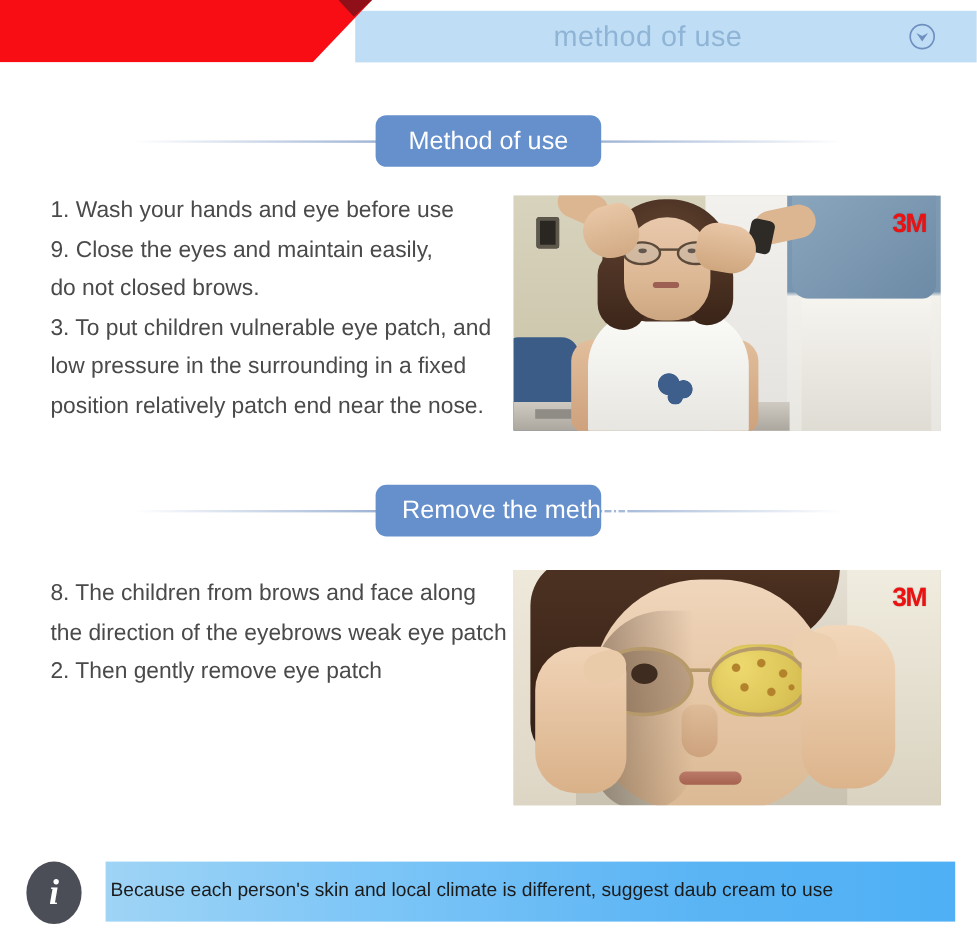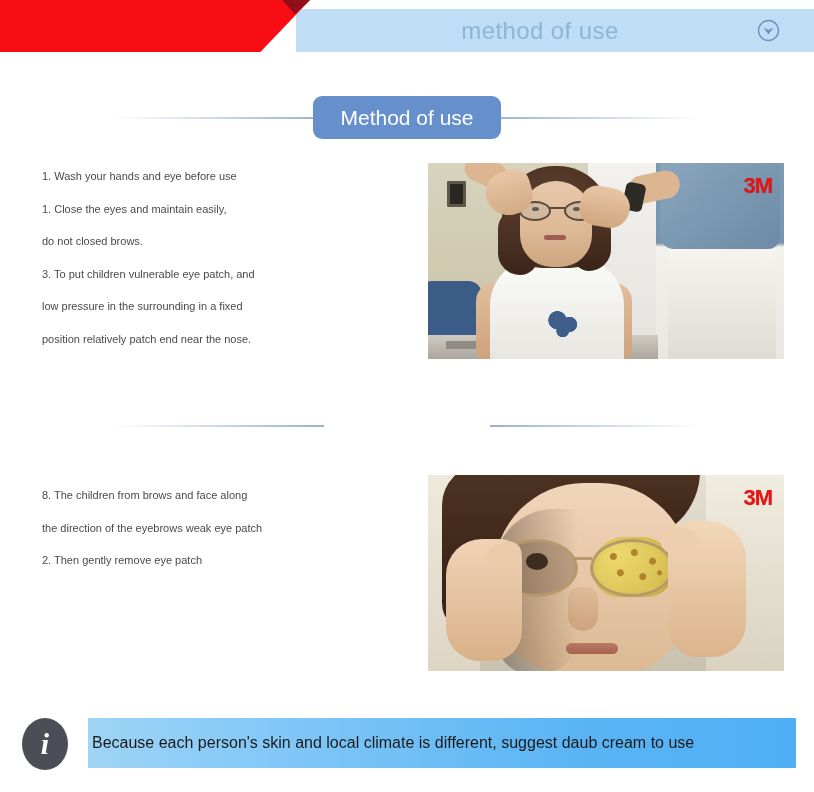--- a/index.html
+++ b/index.html
@@ -100,21 +100,21 @@
     text-align: center;
     white-space: nowrap;
     padding: 0 22px;
     box-sizing: border-box;
   }
 
   
   .textblock {
     position: absolute;
     color: #4a4a4a;
-    font-size: 11px;
+    font-size: 19px;
     line-height: 32.5px;
   }
   .textblock .ln { display: block; white-space: nowrap; }
 
   
   .photo {
     position: absolute;
     overflow: hidden;
     background: #cfcabb;
   }
@@ -402,21 +402,21 @@
 </div>
 
 <div class="section-head" style="top:96px;">
   <div class="rule rule-left"></div>
   <div class="rule rule-right"></div>
   <div class="badge" style="left:313px; width:188px;">Method of use</div>
 </div>
 
 <div class="textblock" style="left:42px; top:160px; width:385px;">
   <span class="ln">1. Wash your hands and eye before use</span>
-  <span class="ln">1. Close the eyes and maintain easily,</span>
+  <span class="ln">9. Close the eyes and maintain easily,</span>
   <span class="ln">do not closed brows.</span>
   <span class="ln">3. To put children vulnerable eye patch, and</span>
   <span class="ln">low pressure in the surrounding in a fixed</span>
   <span class="ln">position relatively patch end near the nose.</span>
 </div>
 
 <div class="photo" style="left:428px; top:163px; width:356px; height:196px;">
   <div class="p1-bg"></div>
   <div class="p1-wall-left"></div>
   <div class="p1-outlet"></div>
@@ -447,20 +447,21 @@
   <div class="p1-handL"></div>
   <div class="p1-armU2"></div>
   <div class="p1-watch"></div>
   <div class="p1-handR"></div>
   <div class="wm">3M</div>
 </div>
 
 <div class="section-head" style="top:404px;">
   <div class="rule rule-left"></div>
   <div class="rule rule-right"></div>
+  <div class="badge" style="left:313px; width:188px;">Remove the method</div>
 </div>
 
 <div class="textblock" style="left:42px; top:479px; width:385px;">
   <span class="ln">8. The children from brows and face along</span>
   <span class="ln">the direction of the eyebrows weak eye patch</span>
   <span class="ln">2. Then gently remove eye patch</span>
 </div>
 
 <div class="photo" style="left:428px; top:475px; width:356px; height:196px;">
   <div class="p2-bg"></div>

